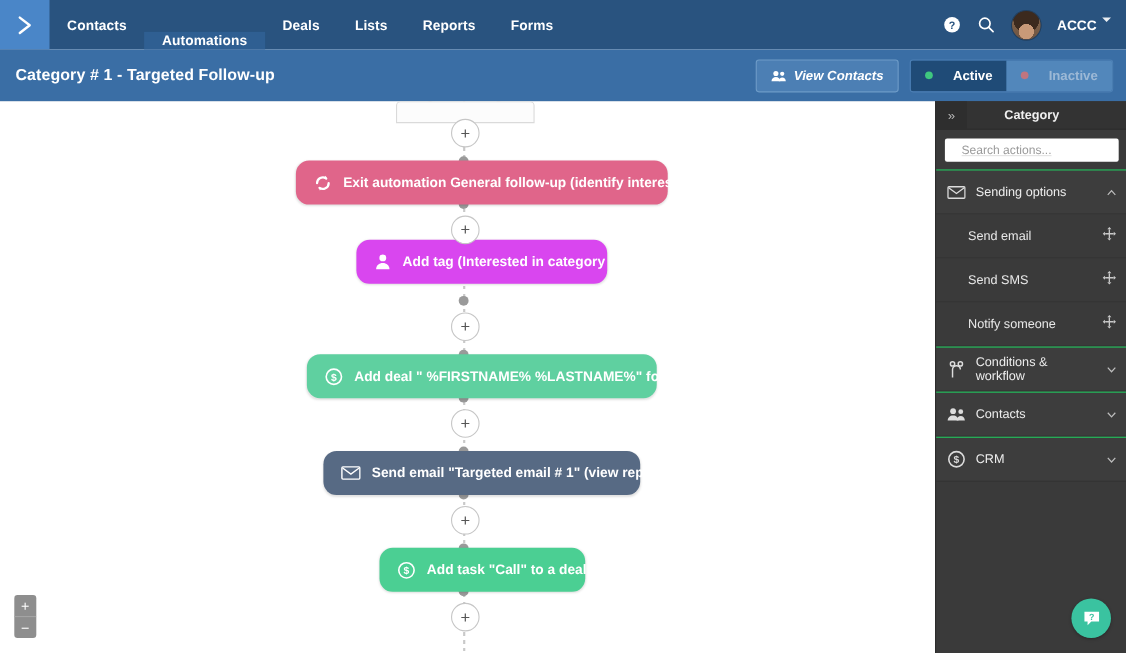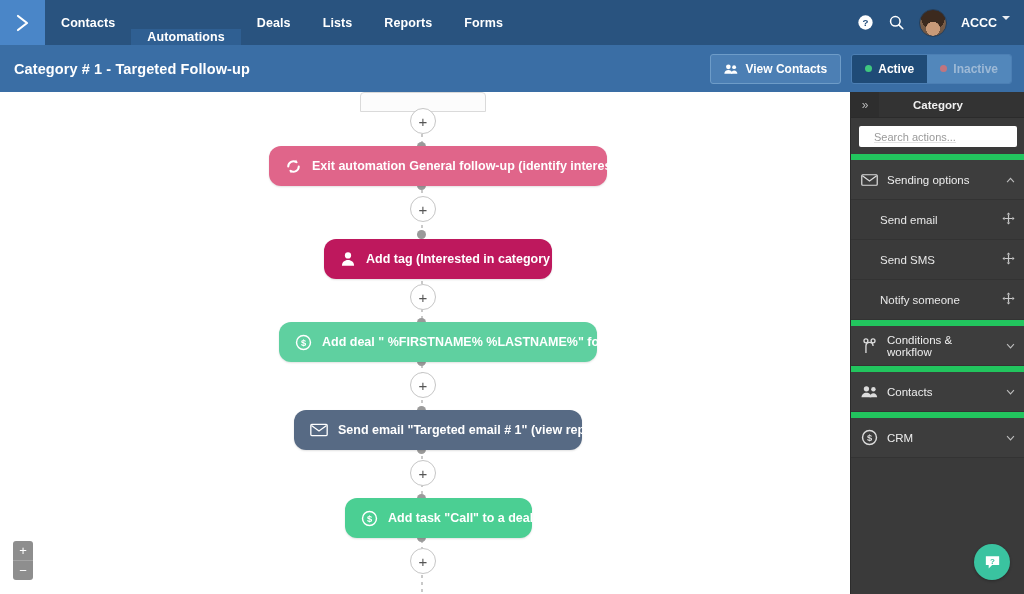--- a/index.html
+++ b/index.html
@@ -61,27 +61,27 @@
     border-bottom:1px solid #2e5c8a;
   }
   .pagetitle{
     color:#ffffff;font-size:14.5px;font-weight:bold;padding-left:14px;letter-spacing:.1px;
   }
   .subright{margin-left:auto;display:flex;align-items:center;padding-right:12px;gap:10px;}
   .btn-viewcontacts{
     display:flex;align-items:center;gap:7px;
     background:#4c7fb4;border:1px solid #6e9cc8;border-radius:3px;
     color:#ffffff;font-size:12px;font-weight:bold;
-    padding:7px 13px;cursor:pointer;
+    padding:7px 13px;cursor:pointer;font-style:italic;
   }
   .toggle{
     display:flex;border-radius:3px;overflow:hidden;border:1px solid #4c7fb4;
   }
   .toggle div{
-    display:flex;align-items:center;gap:6px;
+    display:flex;align-items:center;gap:18px;
     font-size:12px;font-weight:bold;padding:7px 13px;cursor:pointer;
   }
   .toggle .on{background:#1f4b77;color:#ffffff;}
   .toggle .off{background:#5287bb;color:#9db9d6;}
   .dot{width:7px;height:7px;border-radius:50%;display:inline-block;}
 
   
   .canvas{
     position:absolute;top:92px;left:0;width:850px;height:502px;
     background:#ffffff;overflow:hidden;
@@ -148,21 +148,21 @@
     display:flex;align-items:center;gap:6px;
     background:#ffffff;border-radius:2px;height:21px;padding:0 7px;
   }
   .searchbox input{
     border:0;outline:0;flex:1;font-size:11px;color:#555;
     font-family:"Liberation Sans", sans-serif;background:transparent;
   }
   .searchbox input::placeholder{color:#9a9a9a;}
   .grp{
     display:flex;align-items:center;height:39px;padding:0 10px;gap:9px;
-    border-bottom:1px solid #333;border-top:6px solid #22c55e;
+    border-bottom:1px solid #333;border-top:1px solid #22c55e;
     background:#3d3d3d;cursor:pointer;justify-content:center;
   }
   .grp .gi{width:17px;display:flex;align-items:center;justify-content:center;color:#d8d8d8;}
   .grp .gl{flex:1;font-size:11.5px;color:#ededed;}
   .grp .chev{color:#bdbdbd;font-size:9px;}
   .sub{
     display:flex;align-items:center;height:39px;padding:0 10px 0 29px;
     border-bottom:1px solid #333;background:#3a3a3a;cursor:pointer;
   }
   .sub .sl{flex:1;font-size:11.5px;color:#e8e8e8;}
@@ -259,21 +259,21 @@
               <path d="M16.2 10a6.2 6.2 0 0 1-9.8 5" fill="none" stroke="#ffffff" stroke-width="2.4" stroke-linecap="round"></path>
               <path d="M3.8 10a6.2 6.2 0 0 1 9.8-5" fill="none" stroke="#ffffff" stroke-width="2.4" stroke-linecap="round"></path>
               <path d="M13.2 2.2l1.2 3.4-3.5-.6z" fill="#ffffff"></path>
               <path d="M6.8 17.8l-1.2-3.4 3.5.6z" fill="#ffffff"></path>
             </svg>
           </span>
           <span>Exit automation General follow-up (identify interest with...</span>
         </div>
         <div class="enddot" style="top: 138px;"></div>
         <div class="enddot" style="top: 177px;"></div>
-        <div class="node" style="background: #be185d; top: 147px; left: 324px; width: 196px;">
+        <div class="node" style="background: #d946ef; top: 126px; left: 324px; width: 196px;">
           <span class="nicon">
             <svg width="16" height="16" viewBox="0 0 20 20">
               <circle cx="10" cy="5.6" r="3.9" fill="#ffffff"></circle>
               <path d="M2.4 18.4c0-4.2 3.4-7 7.6-7s7.6 2.8 7.6 7z" fill="#ffffff"></path>
             </svg>
           </span>
           <span>Add tag (Interested in category 1)</span>
         </div>
         <div class="enddot" style="top: 226px;"></div>
         <div class="enddot" style="top: 265px;"></div>

